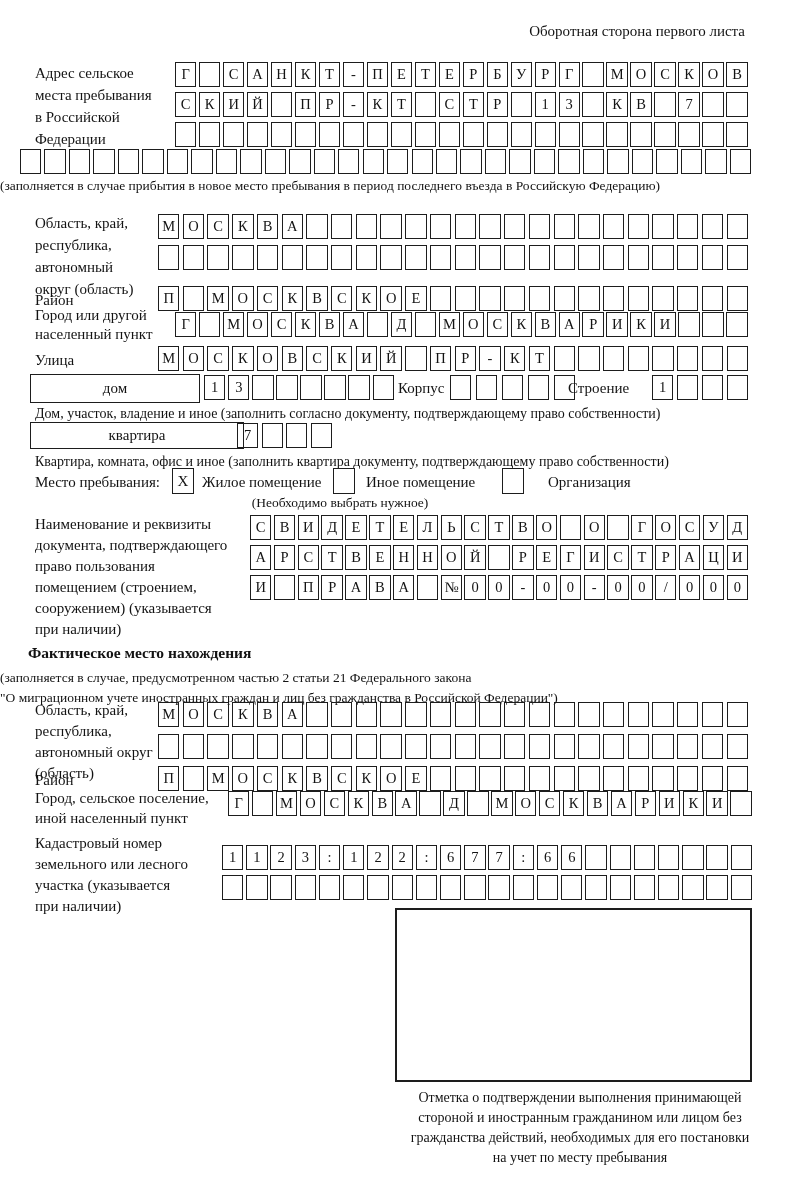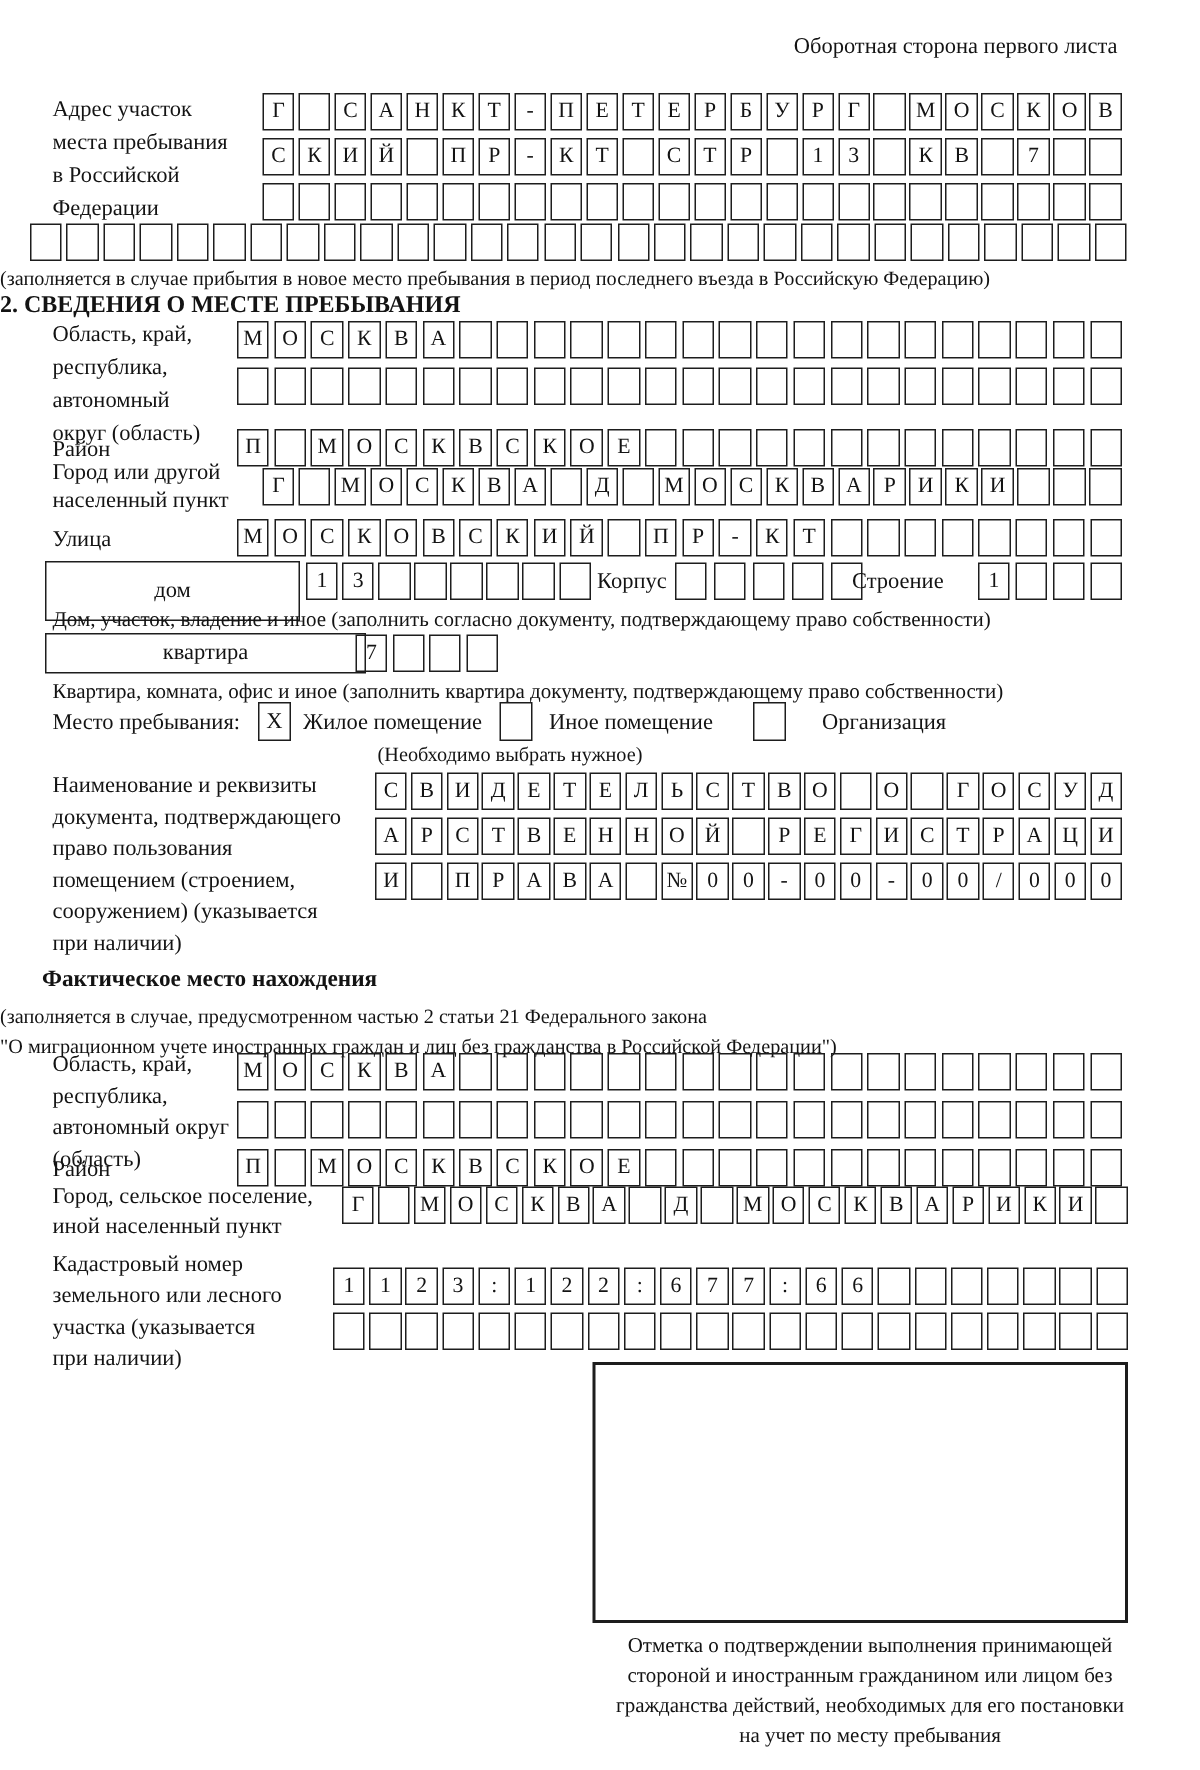--- a/index.html
+++ b/index.html
@@ -31,21 +31,21 @@
   .stamp-box { position:absolute; border:2px solid #1d1d1d; background:#fff; }
 </style>
 </head>
 <body>
 
 <div class="form">
 
   <div class="lbl" style="top:20px; right:55px; font-size:15px;">Оборотная сторона первого листа</div>
 
   <div class="lbl" style="left:35px; top:62px;">
-      <div>Адрес участок</div>
+      <div>Адрес сельское</div>
       <div>места пребывания</div>
       <div>в Российской</div>
       <div>Федерации</div>
     </div>
   <div class="cellrow" style="left:175px; top:62px;  width:573px;">
       <span class="cell">Г</span>
       <span class="cell"></span>
       <span class="cell">С</span>
       <span class="cell">А</span>
       <span class="cell">Н</span>
@@ -148,21 +148,20 @@
       <span class="cell"></span>
       <span class="cell"></span>
       <span class="cell"></span>
       <span class="cell"></span>
       <span class="cell"></span>
       <span class="cell"></span>
       <span class="cell"></span>
     </div>
   <div class="note center" style="top:176px;">(заполняется в случае прибытия в новое место пребывания в период последнего въезда в Российскую Федерацию)</div>
 
-  <div class="title center" style="top:195px;">2. СВЕДЕНИЯ О МЕСТЕ ПРЕБЫВАНИЯ</div>
 
   <div class="lbl" style="left:35px; top:212px;">
       <div>Область, край,</div>
       <div>республика,</div>
       <div>автономный</div>
       <div>округ (область)</div>
     </div>
   <div class="cellrow" style="left:158px; top:214px; width:590px;">
       <span class="cell">М</span>
       <span class="cell">О</span>
@@ -296,21 +295,21 @@
       <span class="cell"></span>
       <span class="cell"></span>
       <span class="cell"></span>
       <span class="cell"></span>
       <span class="cell"></span>
       <span class="cell"></span>
       <span class="cell"></span>
       <span class="cell"></span>
     </div>
 
-  <div class="wbox" style="left:30px; top:374px; width:170px; height:40px;">дом</div>
+  <div class="wbox" style="left:30px; top:374px; width:170px; height:29px;">дом</div>
   <div class="cellrow" style="left:204px; top:375px; width:190px;">
       <span class="cell">1</span>
       <span class="cell">3</span>
       <span class="cell"></span>
       <span class="cell"></span>
       <span class="cell"></span>
       <span class="cell"></span>
       <span class="cell"></span>
       <span class="cell"></span>
     </div>

